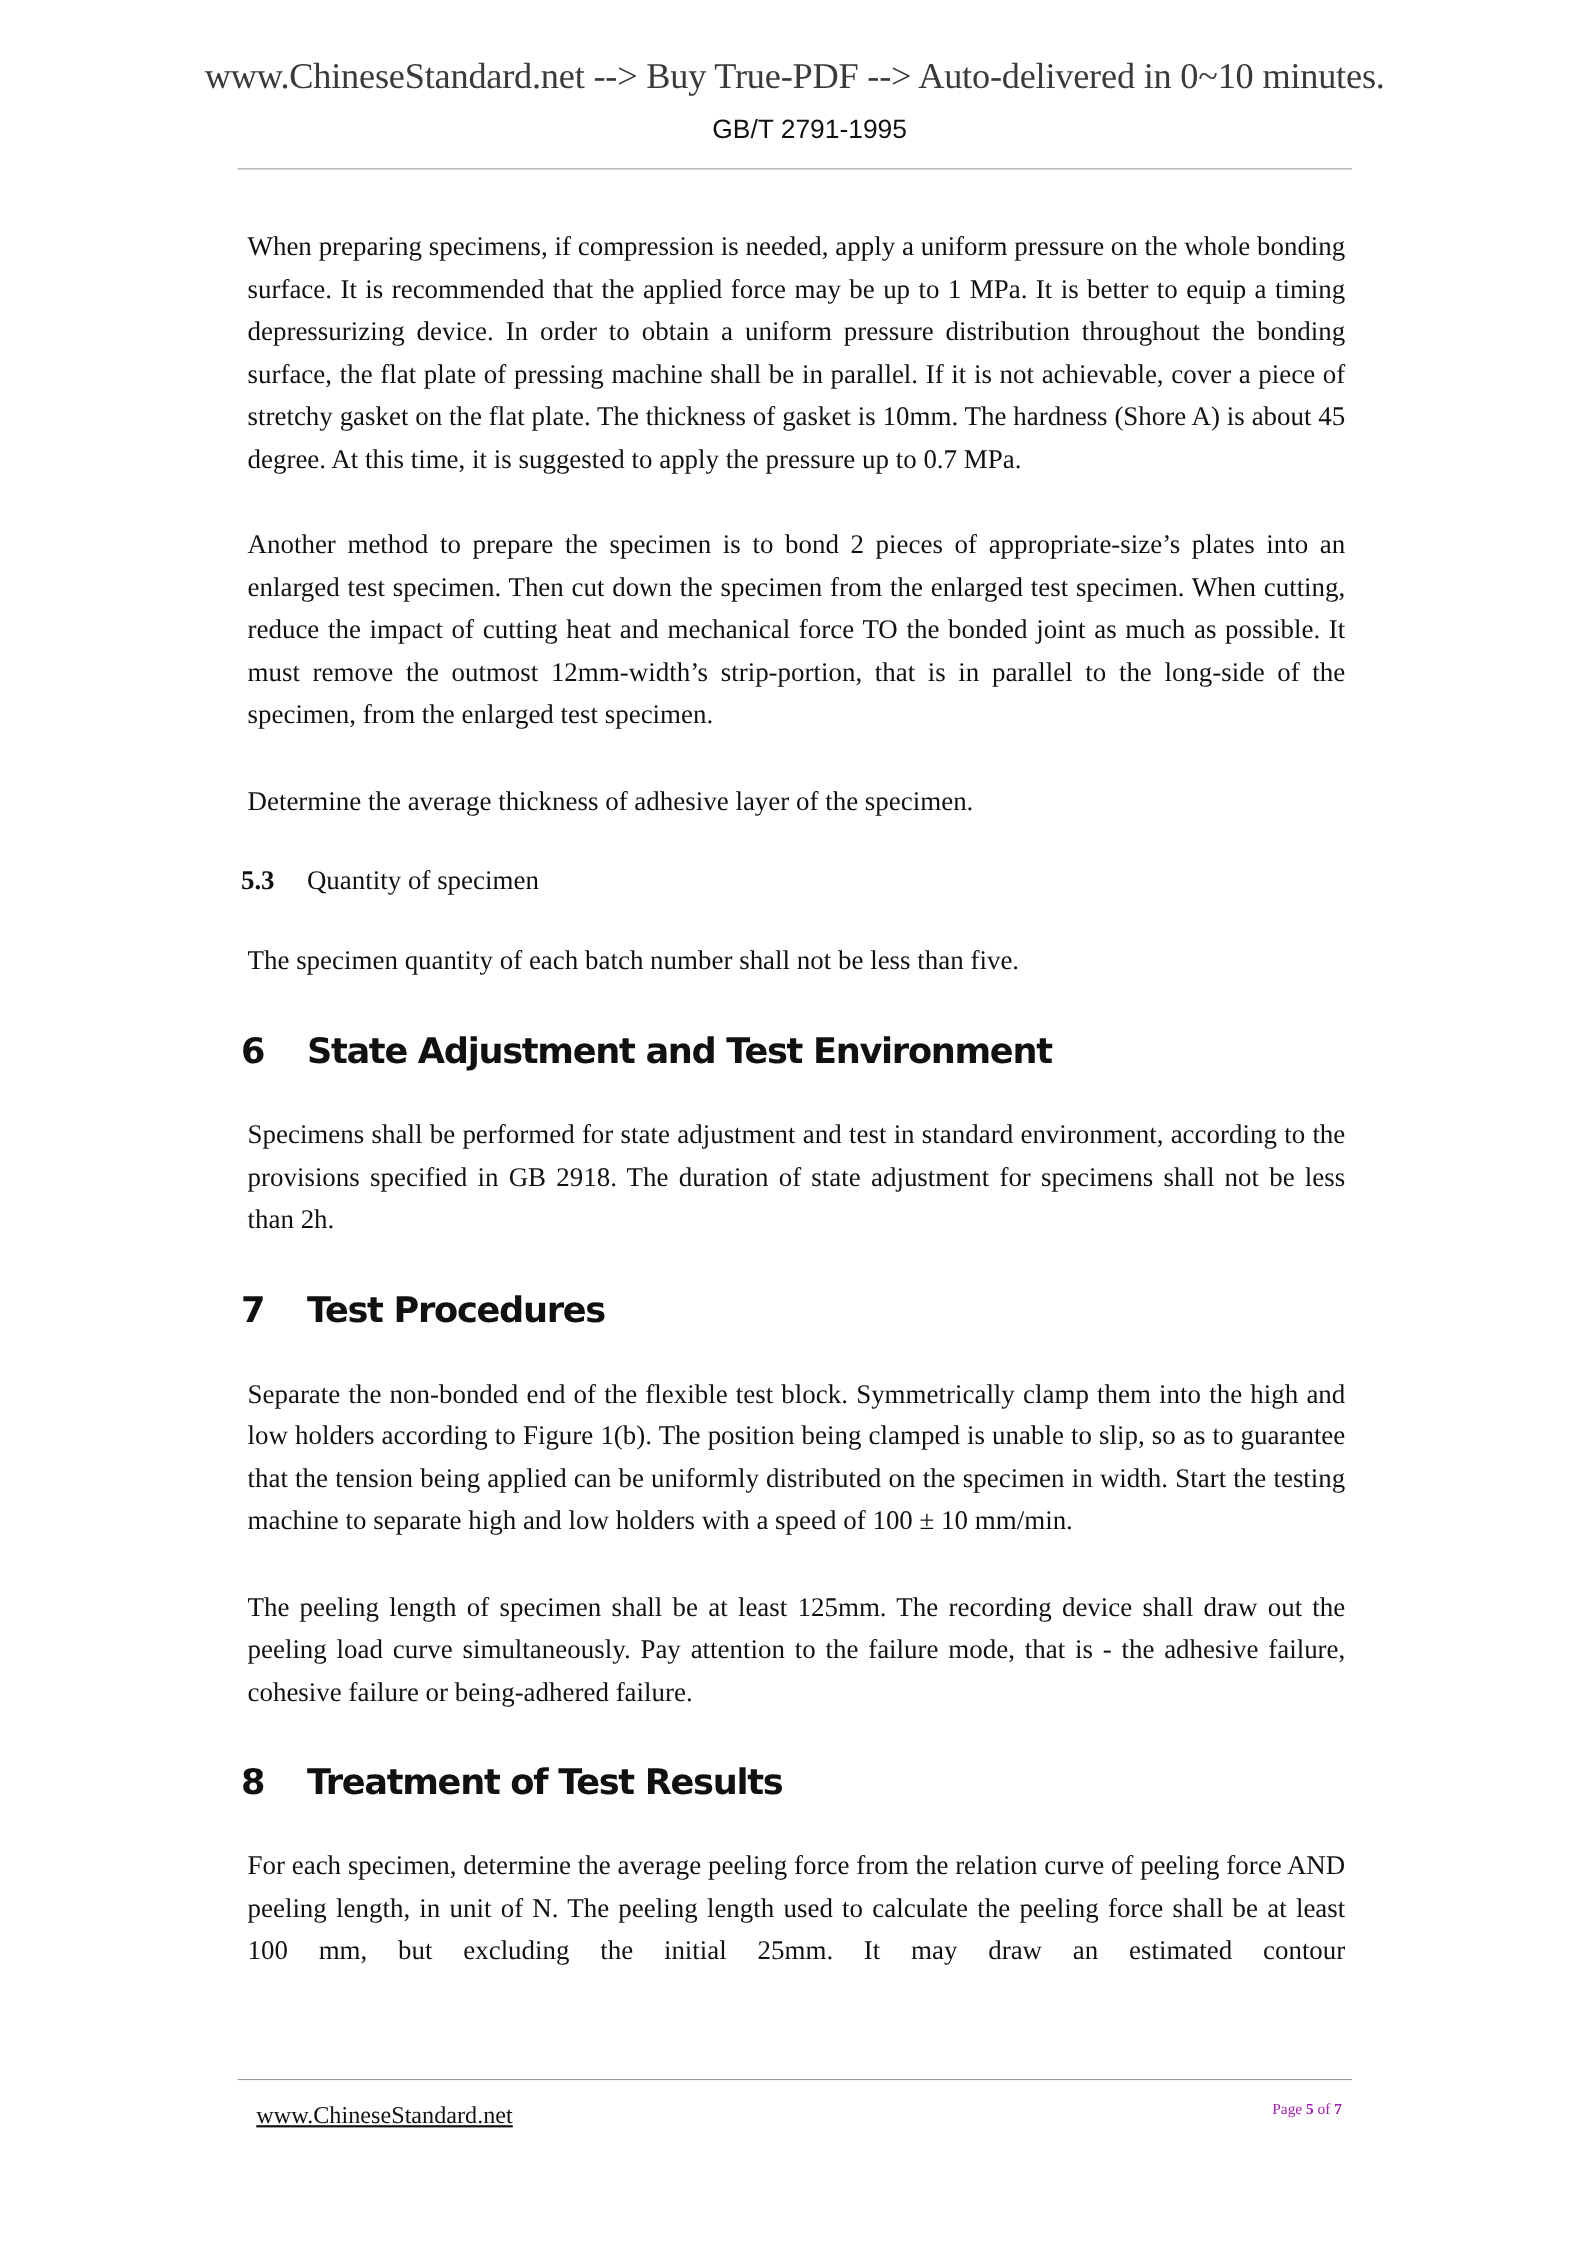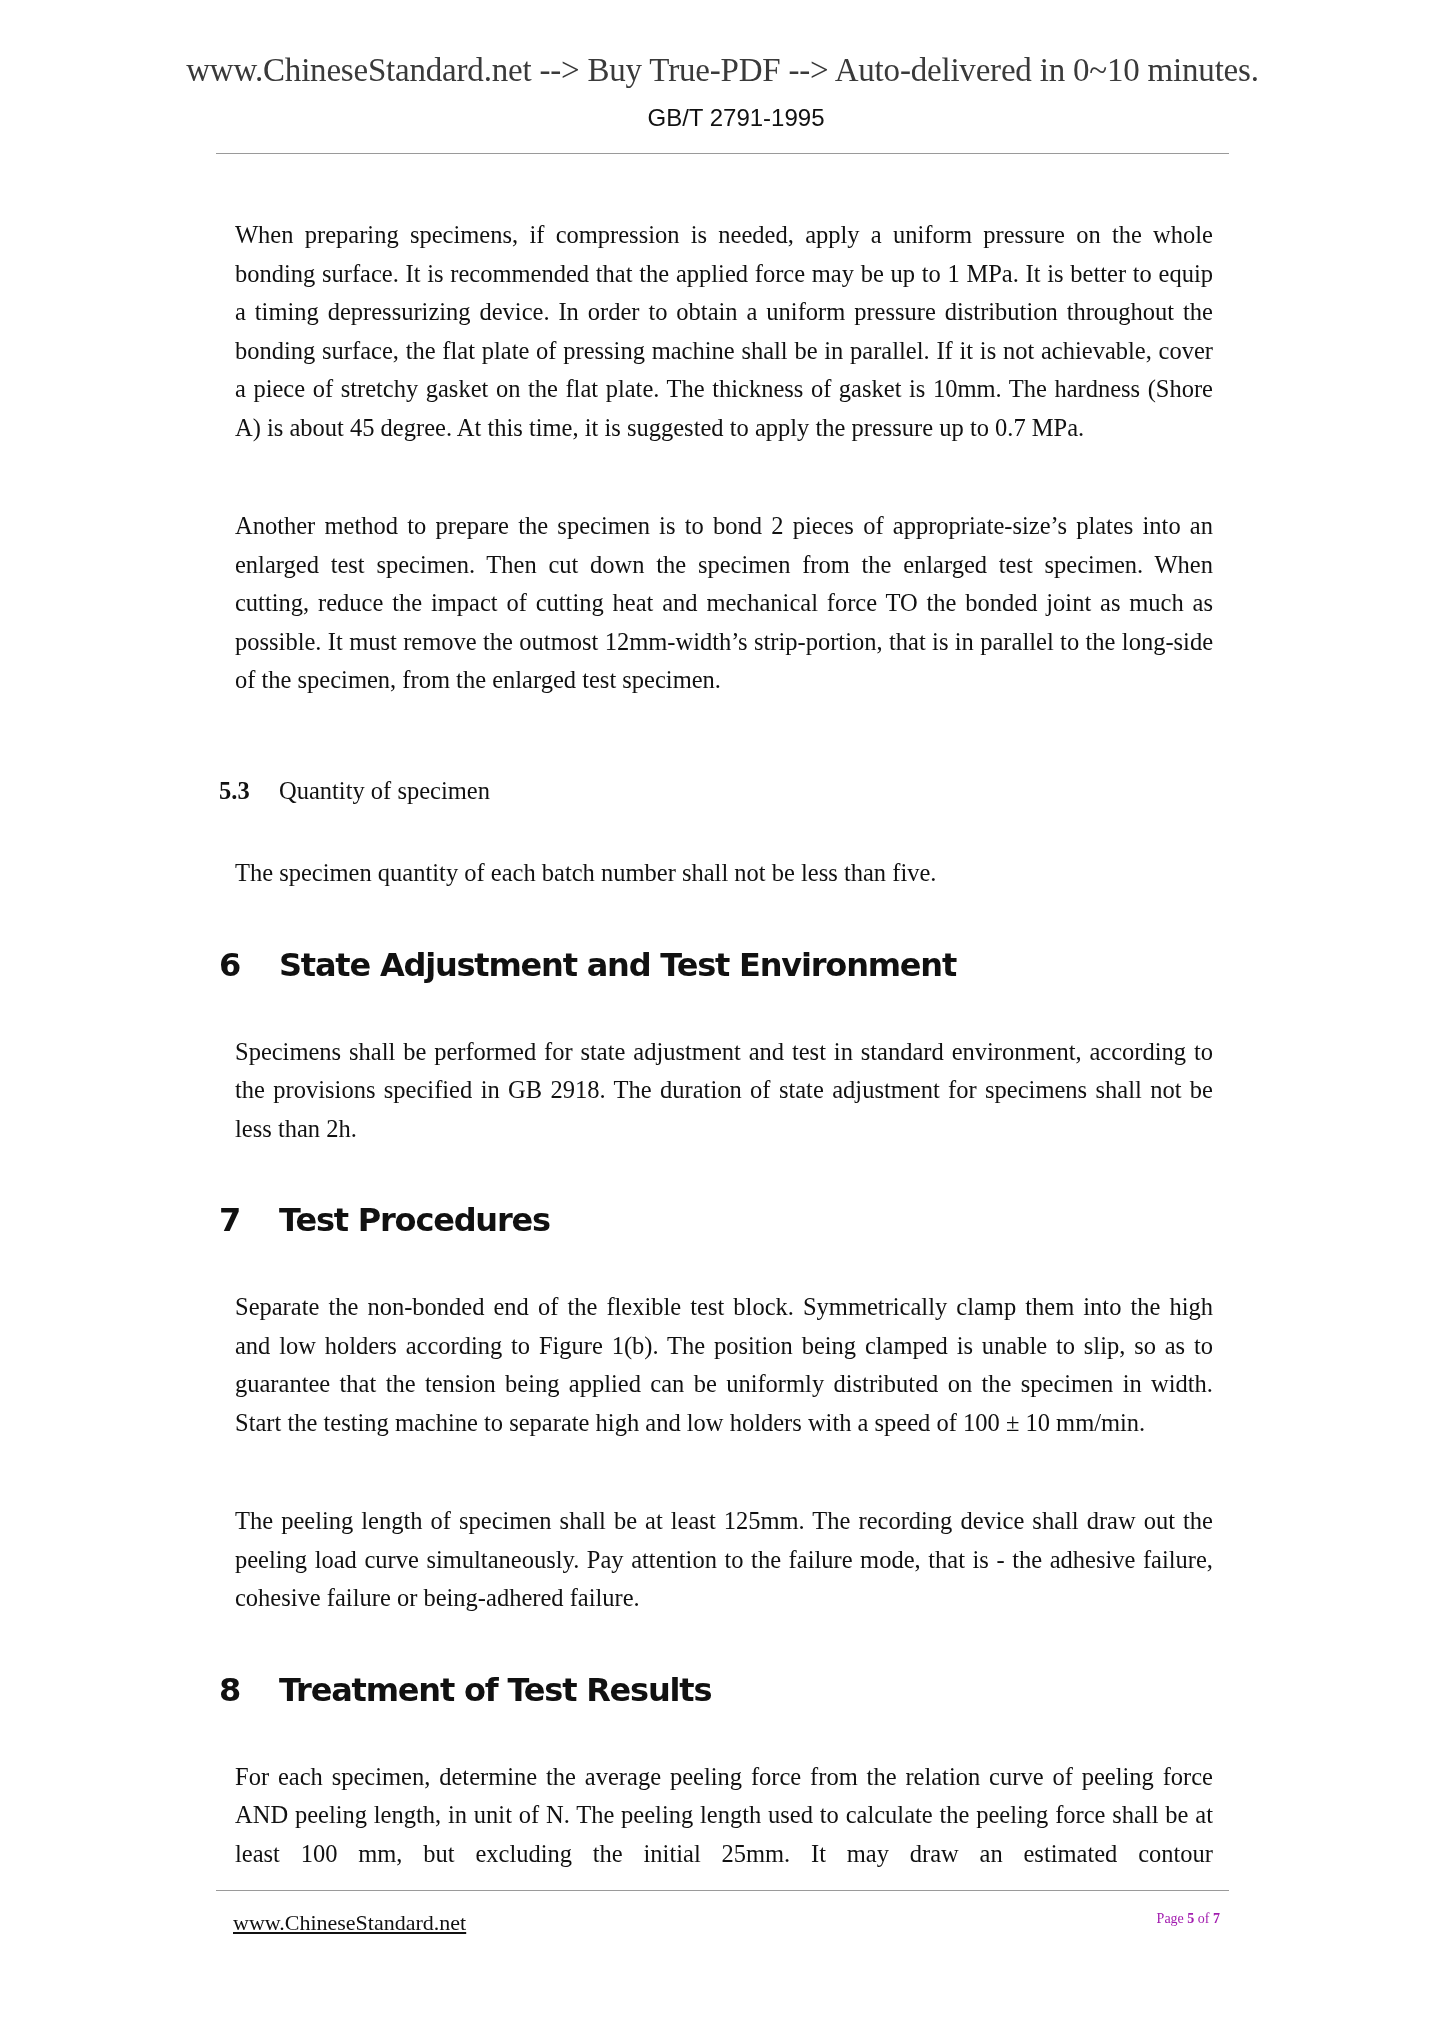--- a/index.html
+++ b/index.html
@@ -50,21 +50,21 @@
       position: absolute;
       top: 200px;
       left: 219px;
       width: 1010px;
       font-family: "Liberation Serif", serif;
       font-size: 24.5px;
       line-height: 38.5px;
       color: #111111;
     }
     .para {
-      margin: 16px;
+      margin: 6px;
       text-align: justify;
     }
     .gap-s { height: 28px; }
     .gap-m { height: 30px; }
     .subhead {
       margin: 0;
       font-family: "Liberation Serif", serif;
       font-size: 24.5px;
       line-height: 38.5px;
     }
@@ -121,20 +121,21 @@
 
 <div class="top-banner">www.ChineseStandard.net --&gt; Buy True-PDF --&gt; Auto-delivered in 0~10 minutes.</div>
 <div class="doc-code">GB/T 2791-1995</div>
 <div class="header-rule"></div>
 
 <div class="content">
   <p class="para">When preparing specimens, if compression is needed, apply a uniform pressure on the whole bonding surface. It is recommended that the applied force may be up to 1 MPa. It is better to equip a timing depressurizing device. In order to obtain a uniform pressure distribution throughout the bonding surface, the flat plate of pressing machine shall be in parallel. If it is not achievable, cover a piece of stretchy gasket on the flat plate. The thickness of gasket is 10mm. The hardness (Shore A) is about 45 degree. At this time, it is suggested to apply the pressure up to 0.7 MPa.</p>
   <div class="gap-s"></div>
   <p class="para">Another method to prepare the specimen is to bond 2 pieces of appropriate-size’s plates into an enlarged test specimen. Then cut down the specimen from the enlarged test specimen. When cutting, reduce the impact of cutting heat and mechanical force TO the bonded joint as much as possible. It must remove the outmost 12mm-width’s strip-portion, that is in parallel to the long-side of the specimen, from the enlarged test specimen.</p>
   <div class="gap-s"></div>
+  <p class="para">Determine the average thickness of adhesive layer of the specimen.</p>
   <div class="gap-s"></div>
   <p class="subhead"><span class="num">5.3</span><span>Quantity of specimen</span></p>
   <div class="gap-s"></div>
   <p class="para">The specimen quantity of each batch number shall not be less than five.</p>
   <div class="gap-m" style="height:34px"></div>
 
   <h2 class="section-heading"><span class="num">6</span><span>State Adjustment and Test Environment</span></h2>
   <div style="height:30px"></div>
   <p class="para">Specimens shall be performed for state adjustment and test in standard environment, according to the provisions specified in GB 2918. The duration of state adjustment for specimens shall not be less than 2h.</p>
   <div style="height:34px"></div>

